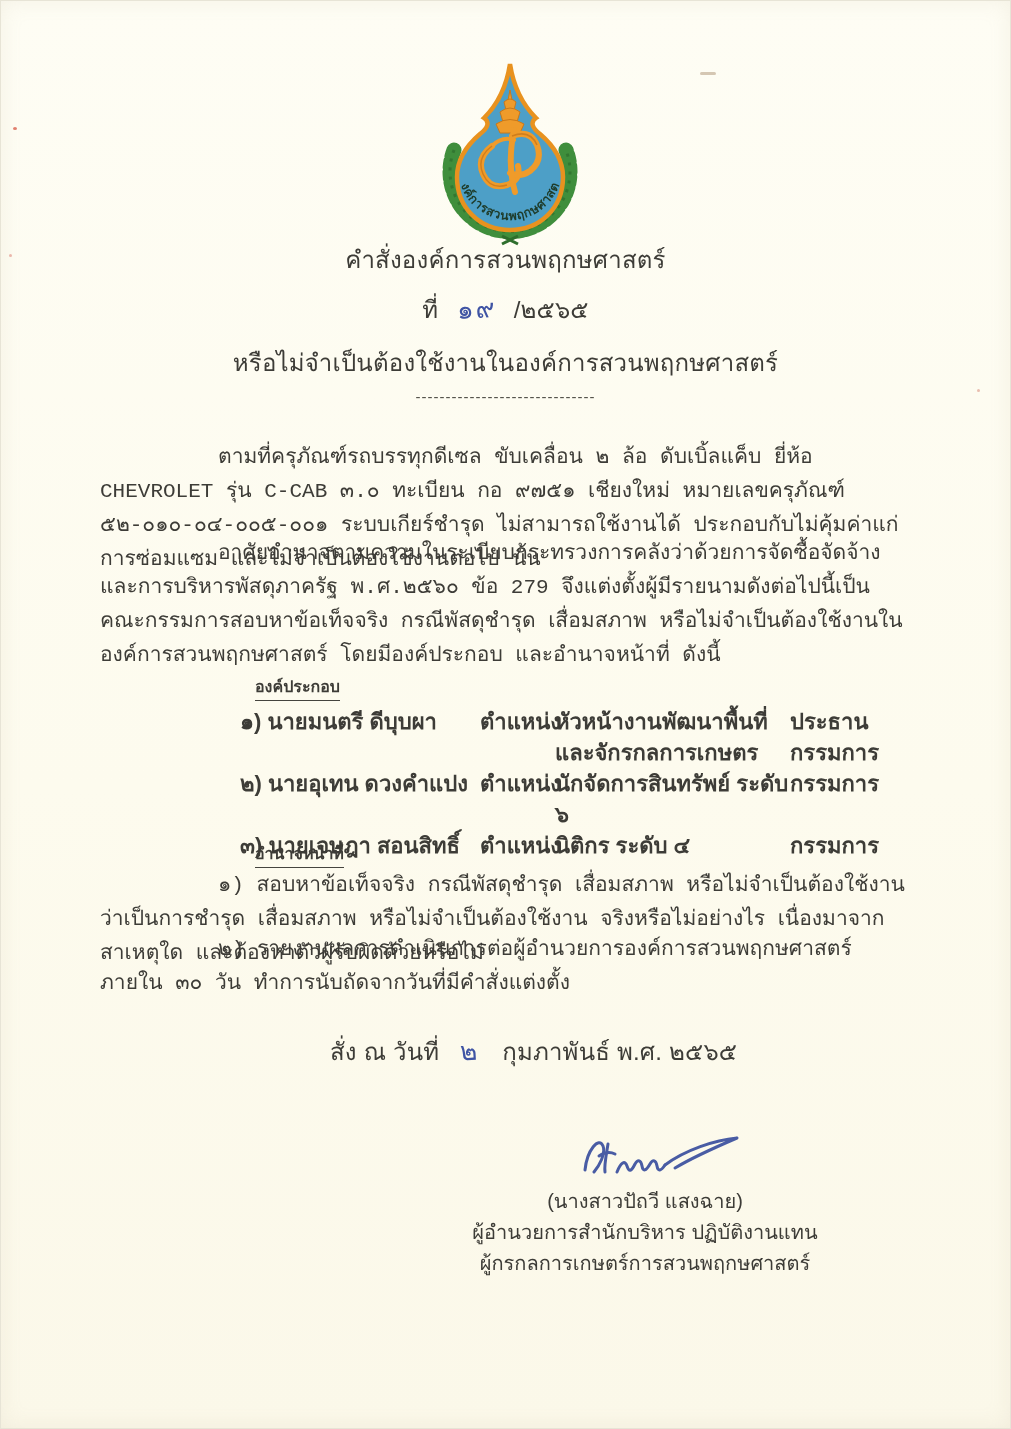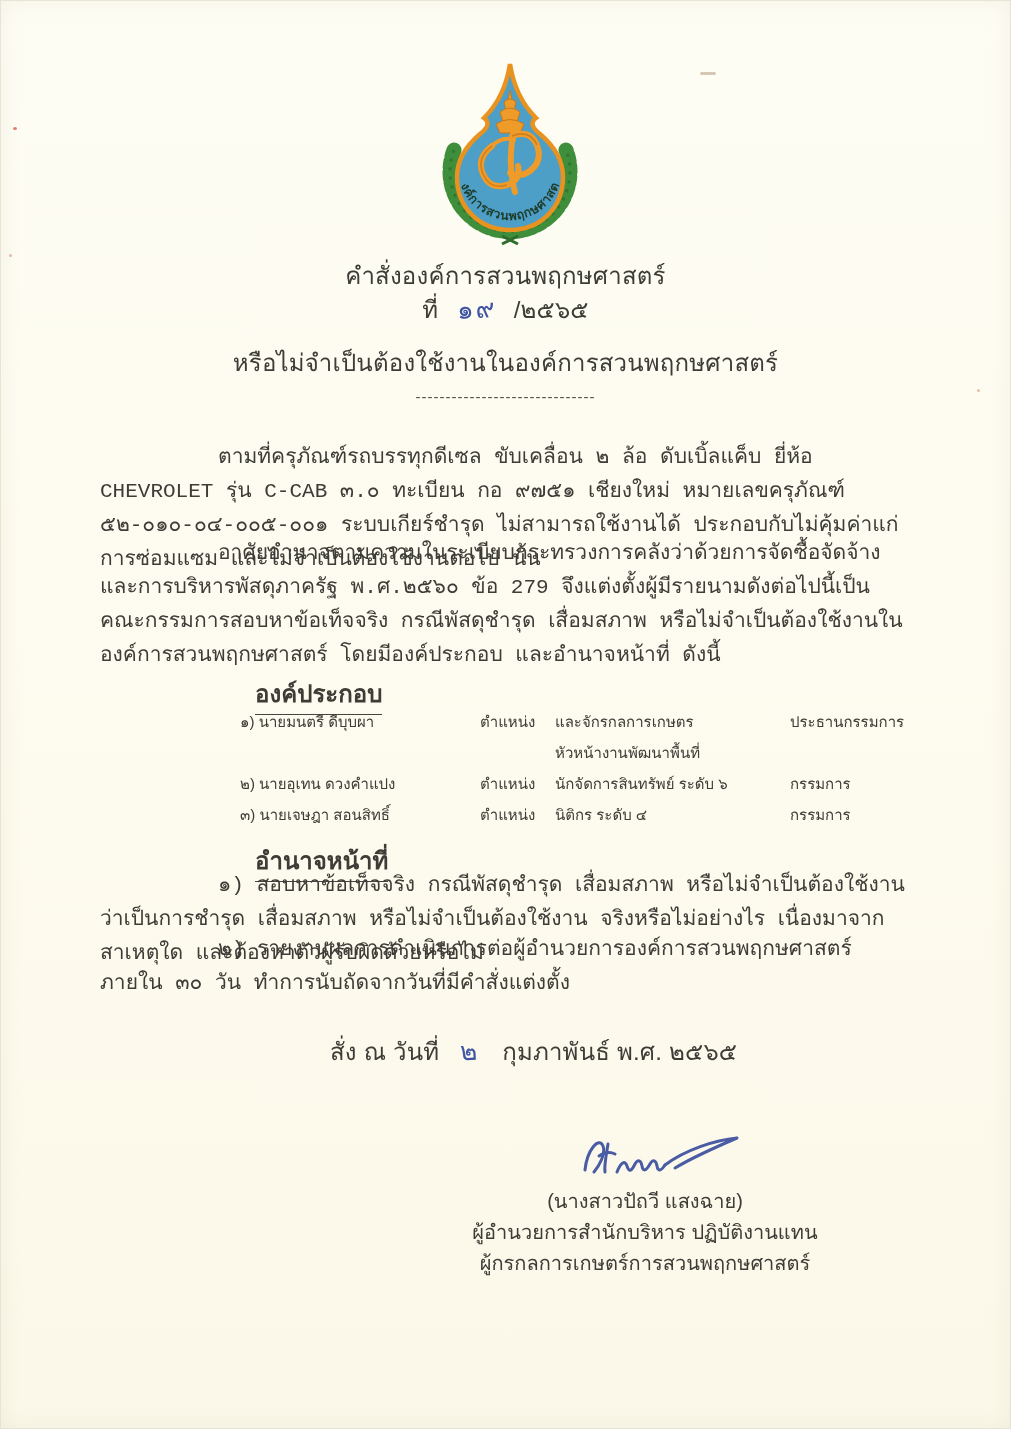--- a/index.html
+++ b/index.html
@@ -14,23 +14,23 @@
     color:#3d3c37;
     overflow:hidden;
   }
   .abs{position:absolute;}
   .center{left:0;width:1011px;text-align:center;}
   .hdr{font-size:24px;letter-spacing:.2px;}
   .body-text{font-size:21px;line-height:34px;}
   .content{left:100px;width:812px;}
   .indent{text-indent:118px;font-family:Liberation Mono, monospace;}
   .hand{color:#3f54a4;font-size:26px;display:inline-block;transform:rotate(-3deg);letter-spacing:2px;}
-  .section-head{font-size:24px;font-weight:bold;border-bottom:1.6px solid #45443e;padding-bottom:1px;display:inline-block;}
+  .section-head{font-size:16px;font-weight:bold;border-bottom:1.6px solid #45443e;padding-bottom:1px;display:inline-block;}
   .divider{font-size:15px;letter-spacing:1px;color:#55544c;}
-  .row{display:flex;font-size:15px;line-height:31px;}
+  .row{display:flex;font-size:22px;line-height:31px;font-weight:bold;}
   .c-name{margin-left:140px;width:240px;}
   .c-lab{width:75px;}
   .c-pos{width:235px;}
   .c-role{flex:1;}
   .sig-block{font-size:20px;line-height:31px;text-align:center;}
   .speck{position:absolute;border-radius:50%;}
 </style>
 </head>
 <body>
 
@@ -72,21 +72,21 @@
 
       <defs>
         <path id="cap-arc" d="M 34 128 A 52 52 0 0 0 130 128"></path>
       </defs>
       <text font-size="12.5" fill="#1e3c2b" font-weight="bold" letter-spacing=".5">
         <textPath href="#cap-arc" startOffset="50%" text-anchor="middle">องค์การสวนพฤกษศาสตร์</textPath>
       </text>
     </svg>
   </div>
 
-  <div class="abs center hdr" style="top:256px;">คำสั่งองค์การสวนพฤกษศาสตร์</div>
+  <div class="abs center hdr" style="top:240px;">คำสั่งองค์การสวนพฤกษศาสตร์</div>
 
   <div class="abs center hdr" style="top:288px;">
     <span>ที่</span>
     <span class="hand" style="margin:0 10px 0 12px;">๑๙</span>
     <span>/๒๕๖๕</span>
   </div>
 
 
   <div class="abs center hdr" style="top:343px;">หรือไม่จำเป็นต้องใช้งานในองค์การสวนพฤกษศาสตร์</div>
 
@@ -98,22 +98,22 @@
 
   <div class="abs" style="left:255px;top:674px;">
     <span class="section-head">องค์ประกอบ</span>
   </div>
 
   <div class="abs content" style="top:706px;">
     <div class="row">
       <div class="c-name">๑) นายมนตรี ดีบุบผา</div>
       <div class="c-lab">ตำแหน่ง</div>
       <div class="c-pos">
+        <div>หัวหน้างานพัฒนาพื้นที่</div>
         <div>และจักรกลการเกษตร</div>
-        <div>หัวหน้างานพัฒนาพื้นที่</div>
       </div>
       <div class="c-role">ประธานกรรมการ</div>
     </div>
     <div class="row">
       <div class="c-name">๒) นายอุเทน ดวงคำแปง</div>
       <div class="c-lab">ตำแหน่ง</div>
       <div class="c-pos">นักจัดการสินทรัพย์  ระดับ ๖</div>
       <div class="c-role">กรรมการ</div>
     </div>
     <div class="row">

